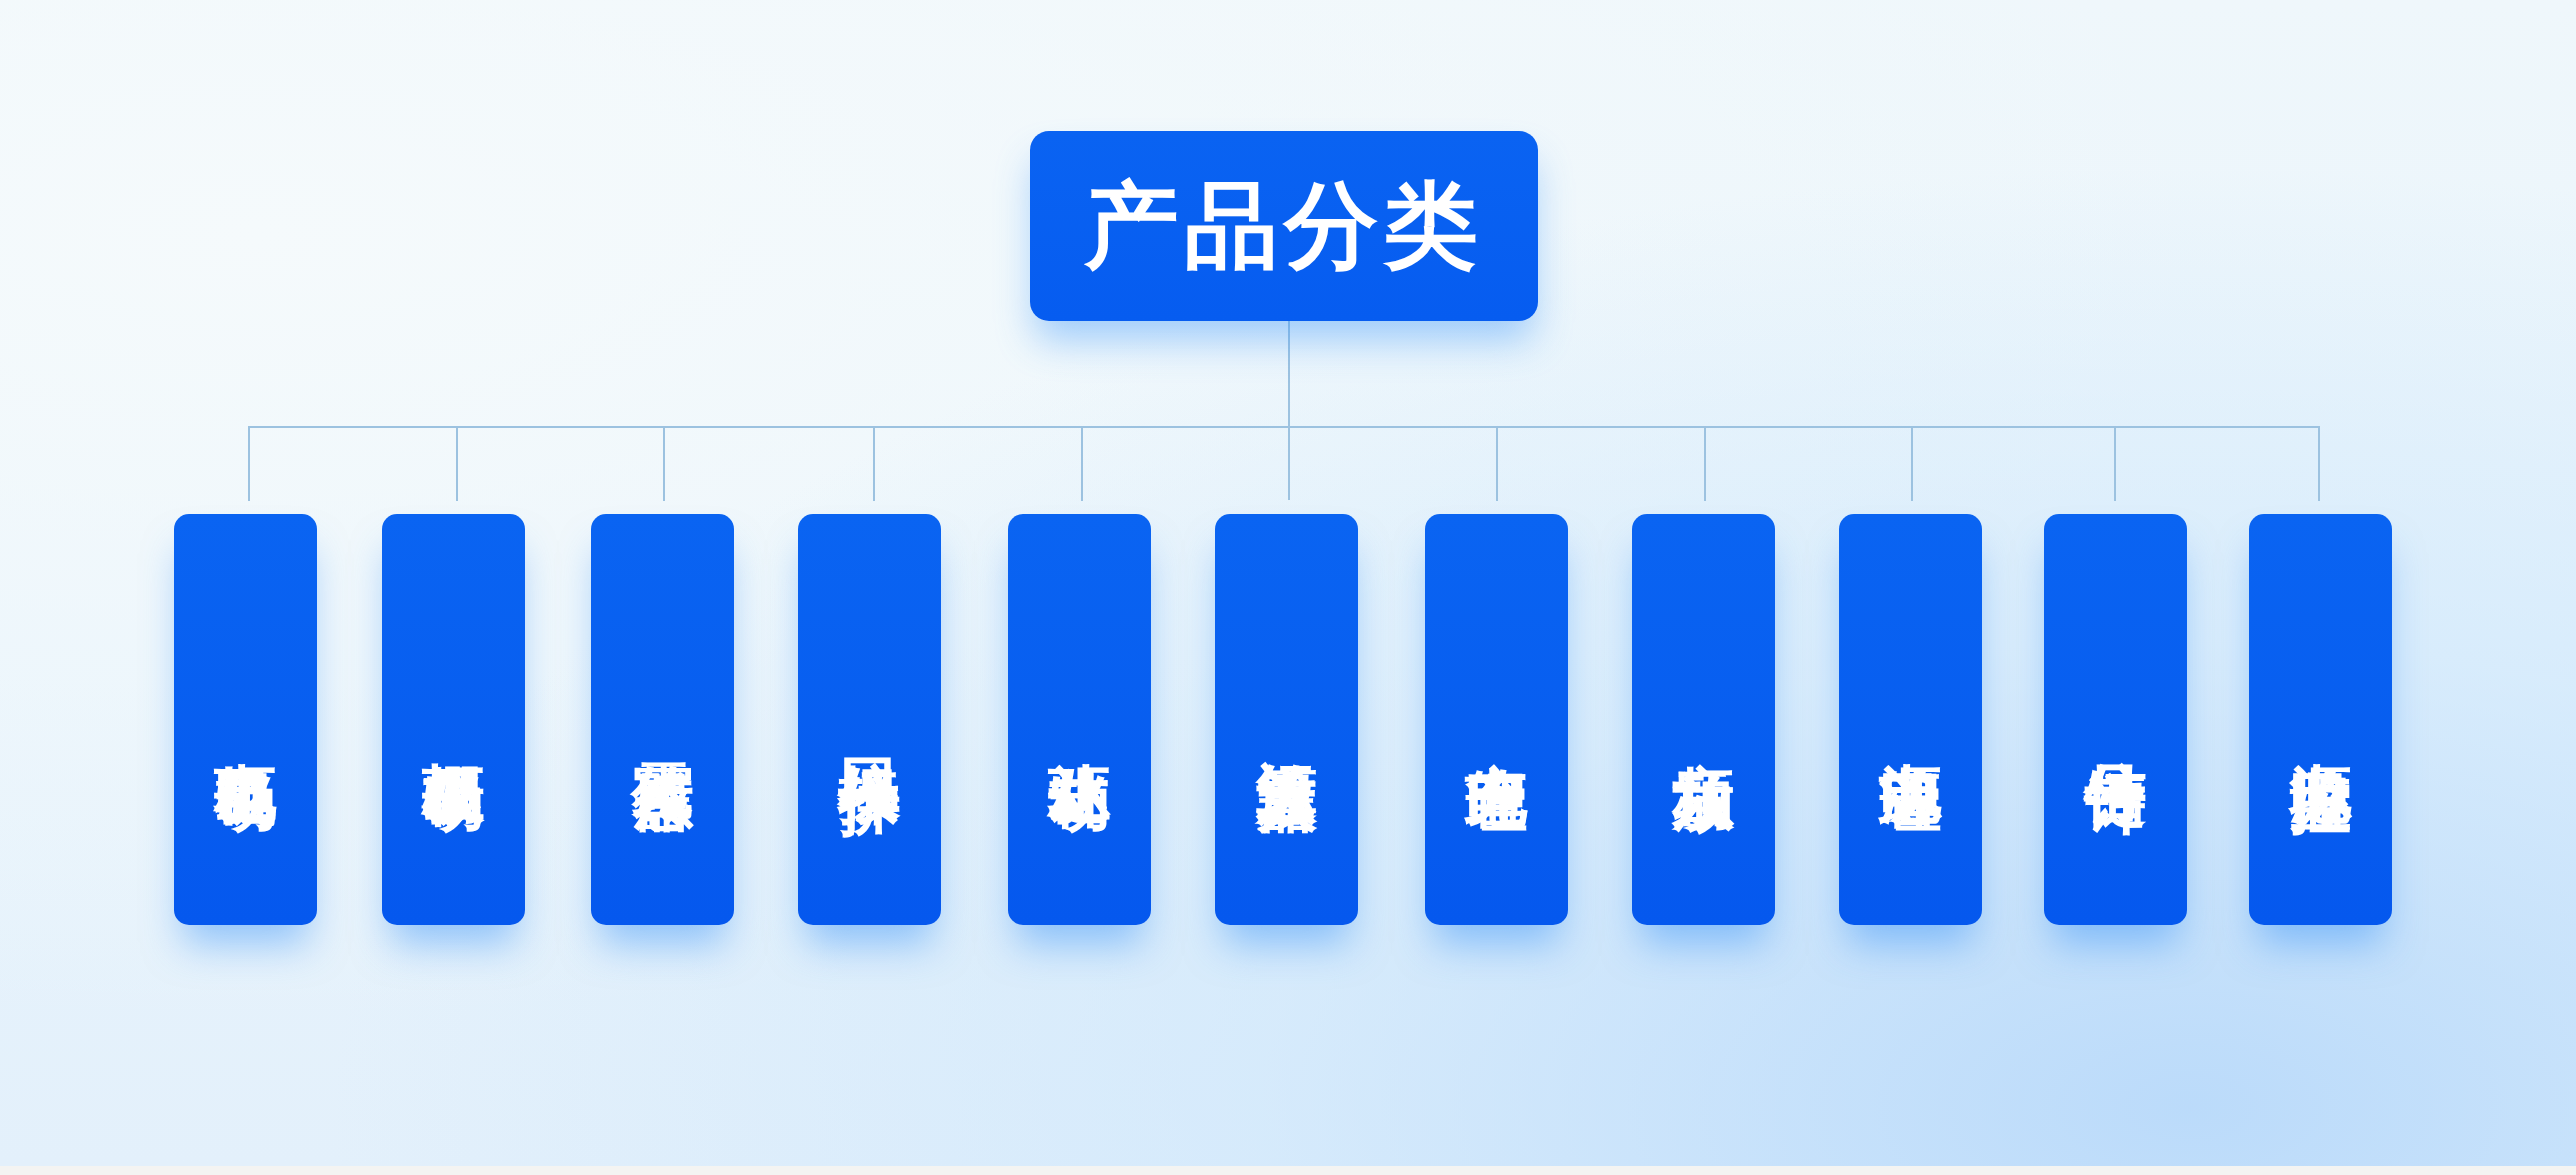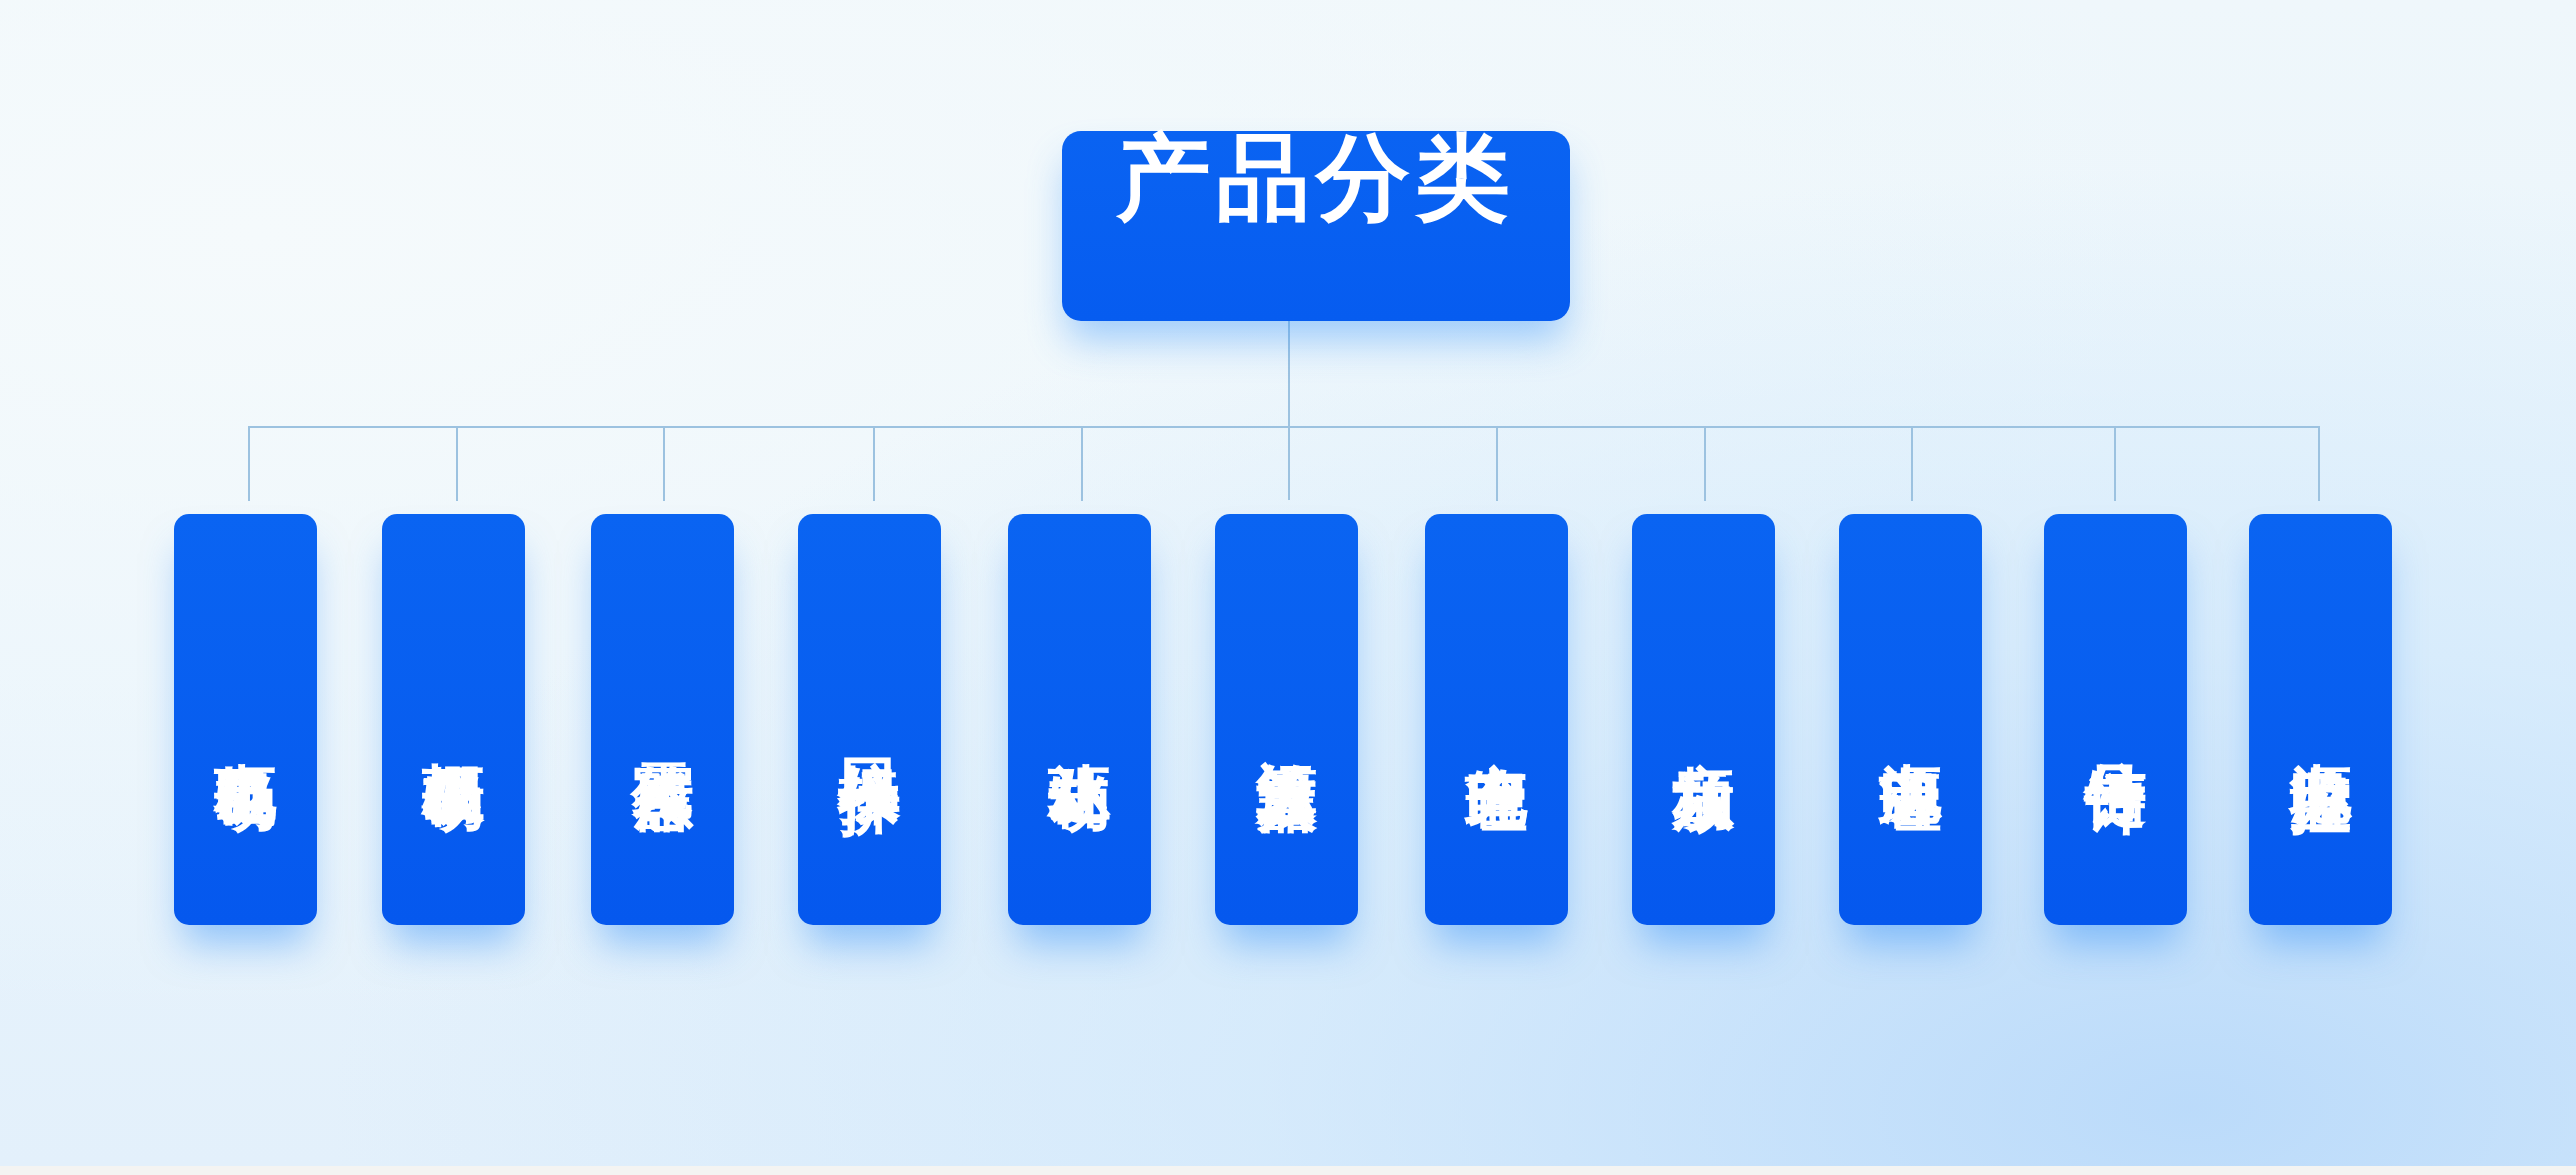--- a/index.html
+++ b/index.html
@@ -13,25 +13,25 @@
     background:
       radial-gradient(ellipse at 85% 95%, rgba(180,215,250,0.85) 0%, rgba(200,228,252,0.5) 30%, rgba(230,244,252,0) 60%),
       radial-gradient(ellipse at 10% 20%, rgba(245,250,252,1) 0%, rgba(238,247,252,0) 60%),
       linear-gradient(180deg, #eff7fb 0%, #e8f4fc 55%, #e3f0fb 100%);
   }
   .bottom-strip {
     position: absolute; left: 0; top: 1166px; width: 2576px; height: 9.4px;
     background: #f4f4f2;
   }
   .root-node {
-    position: absolute; left: 1062px; top: 131px; width: 508px; height: 190px;
+    position: absolute; left: 1030px; top: 131px; width: 508px; height: 190px;
     background: linear-gradient(180deg, #0a63f2 0%, #065cf0 100%);
     border-radius: 19px;
     box-shadow: 0 24.5px 38px -5.7px rgba(60,150,250,0.45);
-    display: flex; justify-content: center;
+    display: flex; align-items: center; justify-content: center;
     z-index: 2;
   }
   .root-label {
     color: #ffffff; font-size: 94px; font-weight: bold; letter-spacing: 5.7px;
     line-height: 1;
   }
   .connector { position: absolute; background: #9cc2e0; z-index: 1; }
   .child-node {
     position: absolute; top: 514px; width: 143px; height: 411px;
     background: linear-gradient(180deg, #0a64f2 0%, #0558ee 100%);

